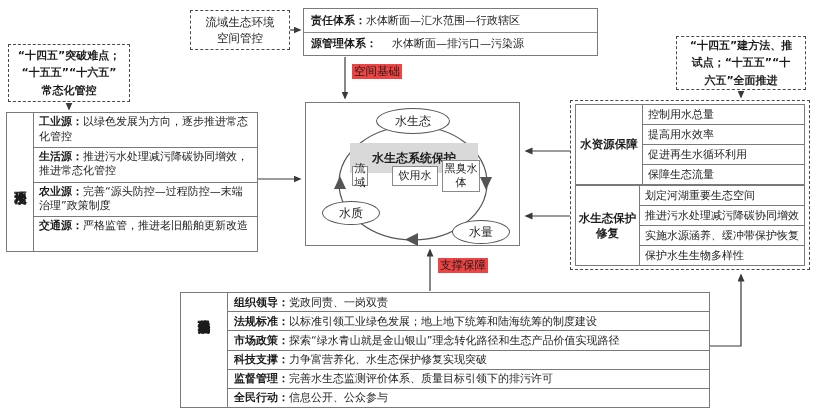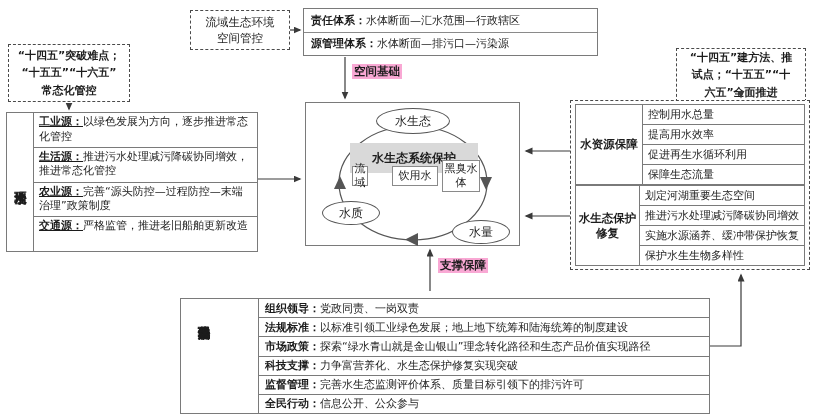--- a/index.html
+++ b/index.html
@@ -12,49 +12,49 @@
   .solidbox{border:1px solid #7a7a7a;background:#fff;}
   .note{font-size:11px;font-weight:bold;text-align:center;display:flex;flex-direction:column;justify-content:center;line-height:1.55;}
   .smalllabel{font-size:11.5px;}
   .panel{display:flex;}
   .vcol{display:flex;align-items:center;justify-content:center;}
   .vtext{writing-mode:vertical-lr;text-orientation:upright;font-weight:bold;font-size:12px;line-height:17px;}
   .vtext2{writing-mode:vertical-lr;text-orientation:upright;font-weight:bold;font-size:12px;line-height:18px;height:78px;}
   .rowsbox{display:flex;flex-direction:column;flex:1;border-left:1px solid #7a7a7a;}
   .prow{flex:1;font-size:11px;line-height:1.32;padding:2px 5px;display:block;}
   .prow + .prow{border-top:1px solid #7a7a7a;}
-  .prow b{font-weight:bold;text-decoration:underline;}
+  .prow b{font-weight:bold;}
   .brow{flex:1;font-size:11px;display:flex;align-items:center;padding:0 6px;white-space:nowrap;overflow:hidden;}
   .brow + .brow{border-top:1px solid #7a7a7a;}
   .sysrow{flex:1;font-size:11px;display:flex;align-items:center;padding:0 7px;white-space:nowrap;}
-  .sysrow + .sysrow{border-top:1px solid #8a8a8a;}
+  .sysrow + .sysrow{border-top:1px solid #8a8a8a;gap:15px;}
   .rp-wrap{display:flex;flex-direction:column;justify-content:space-evenly;padding:3px 4px;}
   .rp-section{display:flex;border:1px solid #7a7a7a;background:#fff;}
   .rp-label{width:62px;display:flex;align-items:center;justify-content:center;text-align:center;font-size:11.5px;font-weight:bold;line-height:1.3;border-right:1px solid #7a7a7a;padding:0 2px;}
   .rp-items{display:flex;flex-direction:column;flex:1;}
   .rp-item{height:19px;line-height:19px;font-size:11px;padding:0 5px;white-space:nowrap;overflow:hidden;}
   .rp-item + .rp-item{border-top:1px solid #7a7a7a;}
   .ellipse{border:1px solid #555;border-radius:50%;background:#fff;display:flex;align-items:center;justify-content:center;font-size:12px;}
   .chip{border:1px solid #8a8a8a;background:#fff;display:flex;align-items:center;justify-content:center;text-align:center;font-size:11px;line-height:1.25;}
   .banner{background:#d9d9d9;display:flex;align-items:center;justify-content:center;font-size:12px;font-weight:600;}
-  .arrowlabel{font-size:11.5px;font-weight:bold;background:#f9a8d4;padding:0 2px;}
+  .arrowlabel{font-size:11.5px;font-weight:normal;background:#ef4444;padding:0 2px;}
   svg.overlay{position:absolute;left:0;top:0;pointer-events:none;}
 </style>
 </head>
 <body>
 
 <div class="canvas">
 
   <div class="abs dashedbox note" style="left:8px;top:44px;width:122px;height:58px;">
     <div>“十四五”突破难点；</div>
     <div>“十五五”“十六五”</div>
     <div>常态化管控</div>
   </div>
 
-  <div class="abs dashedbox note" style="left:676px;top:36px;width:130px;height:54px;margin-top:12px;">
+  <div class="abs dashedbox note" style="left:676px;top:36px;width:130px;height:54px;">
     <div>“十四五”建方法、推</div>
     <div>试点；“十五五”“十</div>
     <div>六五”全面推进</div>
   </div>
 
   <div class="abs dashedbox note smalllabel" style="left:190px;top:10px;width:100px;height:40px;font-weight:normal;font-size:11.5px;line-height:1.4;">
     <div>流域生态环境</div>
     <div>空间管控</div>
   </div>
 
@@ -115,21 +115,21 @@
       <div class="rp-label">水生态保护修复</div>
       <div class="rp-items">
         <div class="rp-item">划定河湖重要生态空间</div>
         <div class="rp-item">推进污水处理减污降碳协同增效</div>
         <div class="rp-item">实施水源涵养、缓冲带保护恢复</div>
         <div class="rp-item">保护水生生物多样性</div>
       </div>
     </div>
   </div>
 
-  <div class="abs solidbox panel" style="left:180px;top:298px;width:530px;height:116px;gap:31px;">
+  <div class="abs solidbox panel" style="left:180px;top:292px;width:530px;height:116px;">
     <div class="vcol" style="width:46px;">
       <div class="vtext2">治理体系和治理能力现代化</div>
     </div>
     <div class="rowsbox">
       <div class="brow">
           <b>组织领导：</b>
           <span>党政同责、一岗双责</span>
         </div>
       <div class="brow">
           <b>法规标准：</b>

